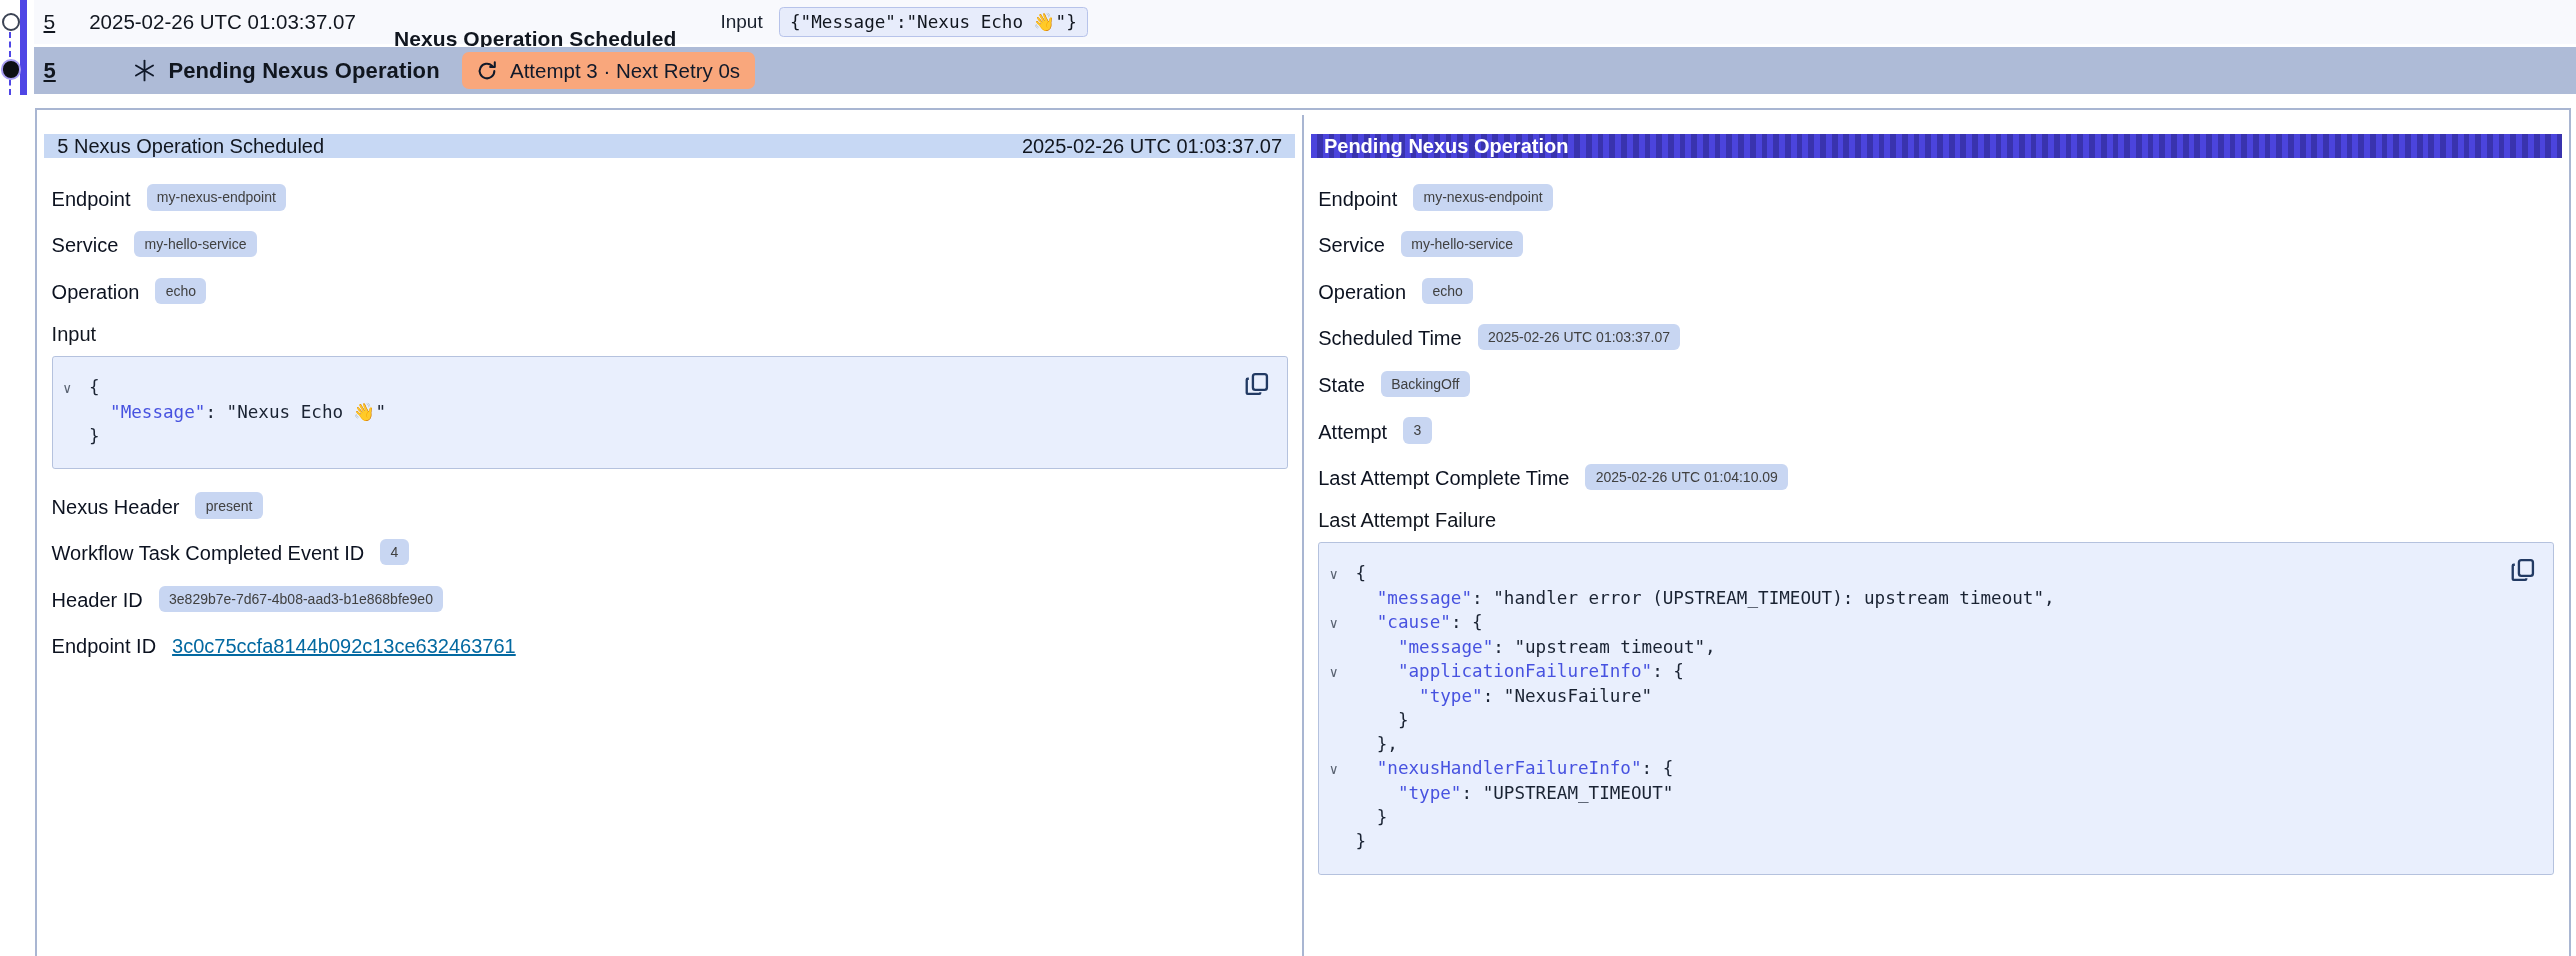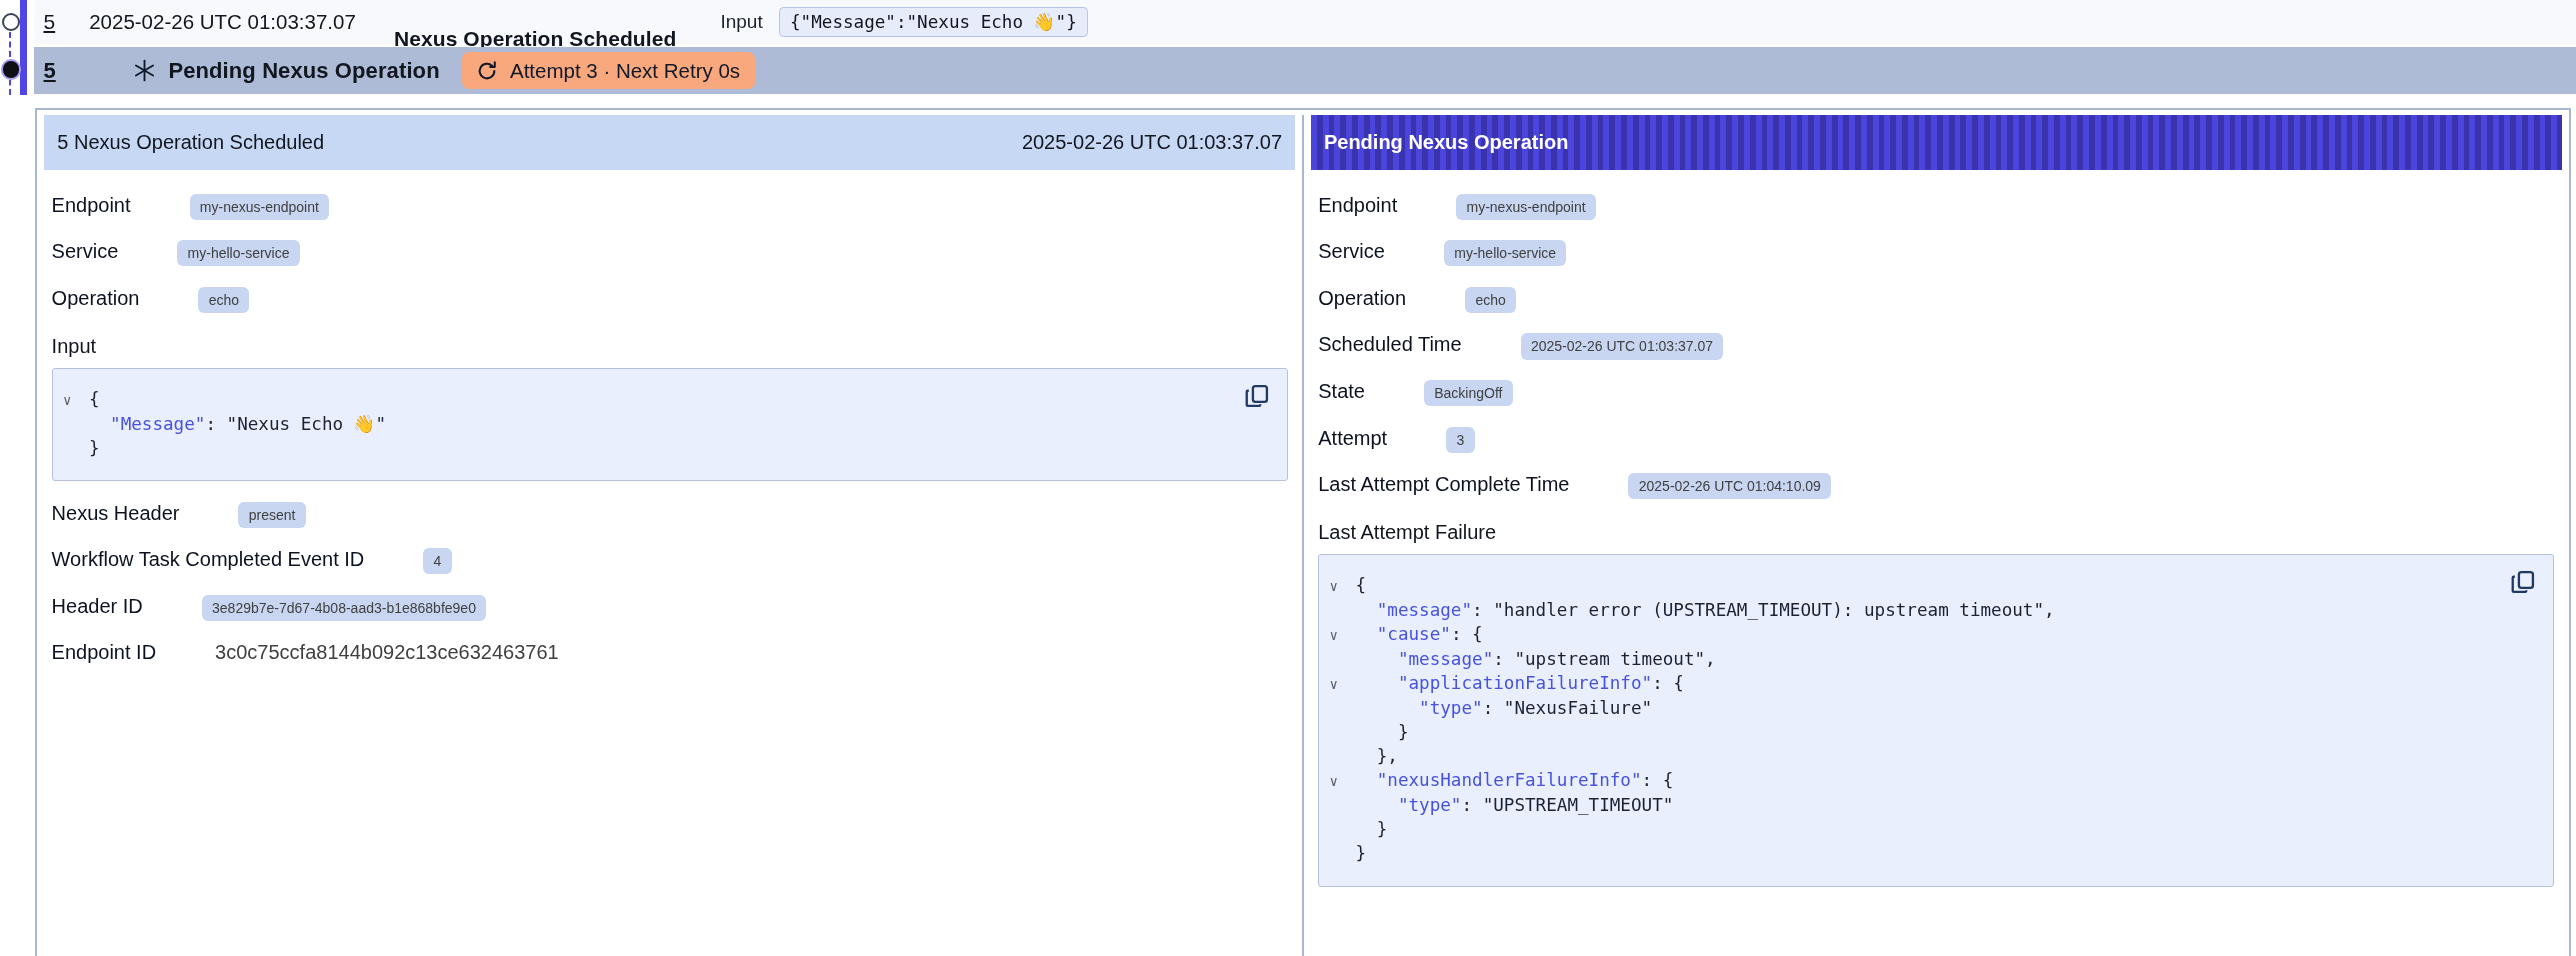--- a/index.html
+++ b/index.html
@@ -49,38 +49,38 @@
   }
   .retry-badge span { font-size:20.5px; font-weight:500; color:#10192a; }
   
   .panels {
     position:absolute; left:35px; top:108px; width:2536px; height:923px;
     border:2.2px solid #a9b6d2; background:#fff; display:flex; padding:5.1px;
   }
   .panel { flex:1 1 0; min-width:0; padding:0 2.2px; }
   .panel.right { border-left:2.2px solid #a9b6d2; margin-left:5.1px; padding-left:6.6px; }
   .phead {
-    height:55px; display:flex; align-items:center; justify-content:space-between;
-    background:#c7d8f4; padding:0 13px; font-size:20px;
+    height:24px; display:flex; align-items:center; justify-content:space-between;
+    background:#c7d8f4; padding:0 13px; font-size:20px;margin-top:19px;
   }
   .phead.striped {
     background:repeating-linear-gradient(90deg,#4b44dd 0px,#4b44dd 5.9px,#3933ae 5.9px,#3933ae 11.7px);
     color:#ffffff; font-weight:600;
   }
   .phead .ph-title { font-size:20px; }
   .phead .ph-ts { font-size:20px; }
   .pbody { padding:5.9px 7.3px; }
-  .field { display:flex; align-items:flex-start; margin:17.6px 0; min-height:29px;gap:43px; }
+  .field { display:flex; align-items:flex-end; margin:17.6px 0; min-height:29px; }
   .flabel { font-size:20px; color:#0c1220; margin-right:16px; white-space:nowrap; }
   .badge {
     background:#c8d6f2; border-radius:5.9px; padding:5.1px 10.3px;
     font-size:14px; color:#404040; white-space:nowrap;
   }
   .seclabel { font-size:20px; margin:19px 0 10.3px 0; }
-  .linkval { font-size:20px; color:#404040; cursor:pointer; }
+  .linkval { font-size:20px; color:#0369a1; text-decoration:underline; cursor:pointer; }
   .codeblock {
     position:relative; background:#e9effd; border:1.5px solid #b5c2de; border-radius:2.9px;
     padding:17.6px 59px 20.5px 10.3px; margin:10.3px 0 20.5px 0;
     font-family:"DejaVu Sans Mono", monospace; font-size:17.6px; line-height:24px;
   }
   .cl { white-space:pre; }
   .chev {
     display:inline-block; width:26px; color:#5a6372; font-size:14px;
     vertical-align:middle; cursor:pointer;
   }

